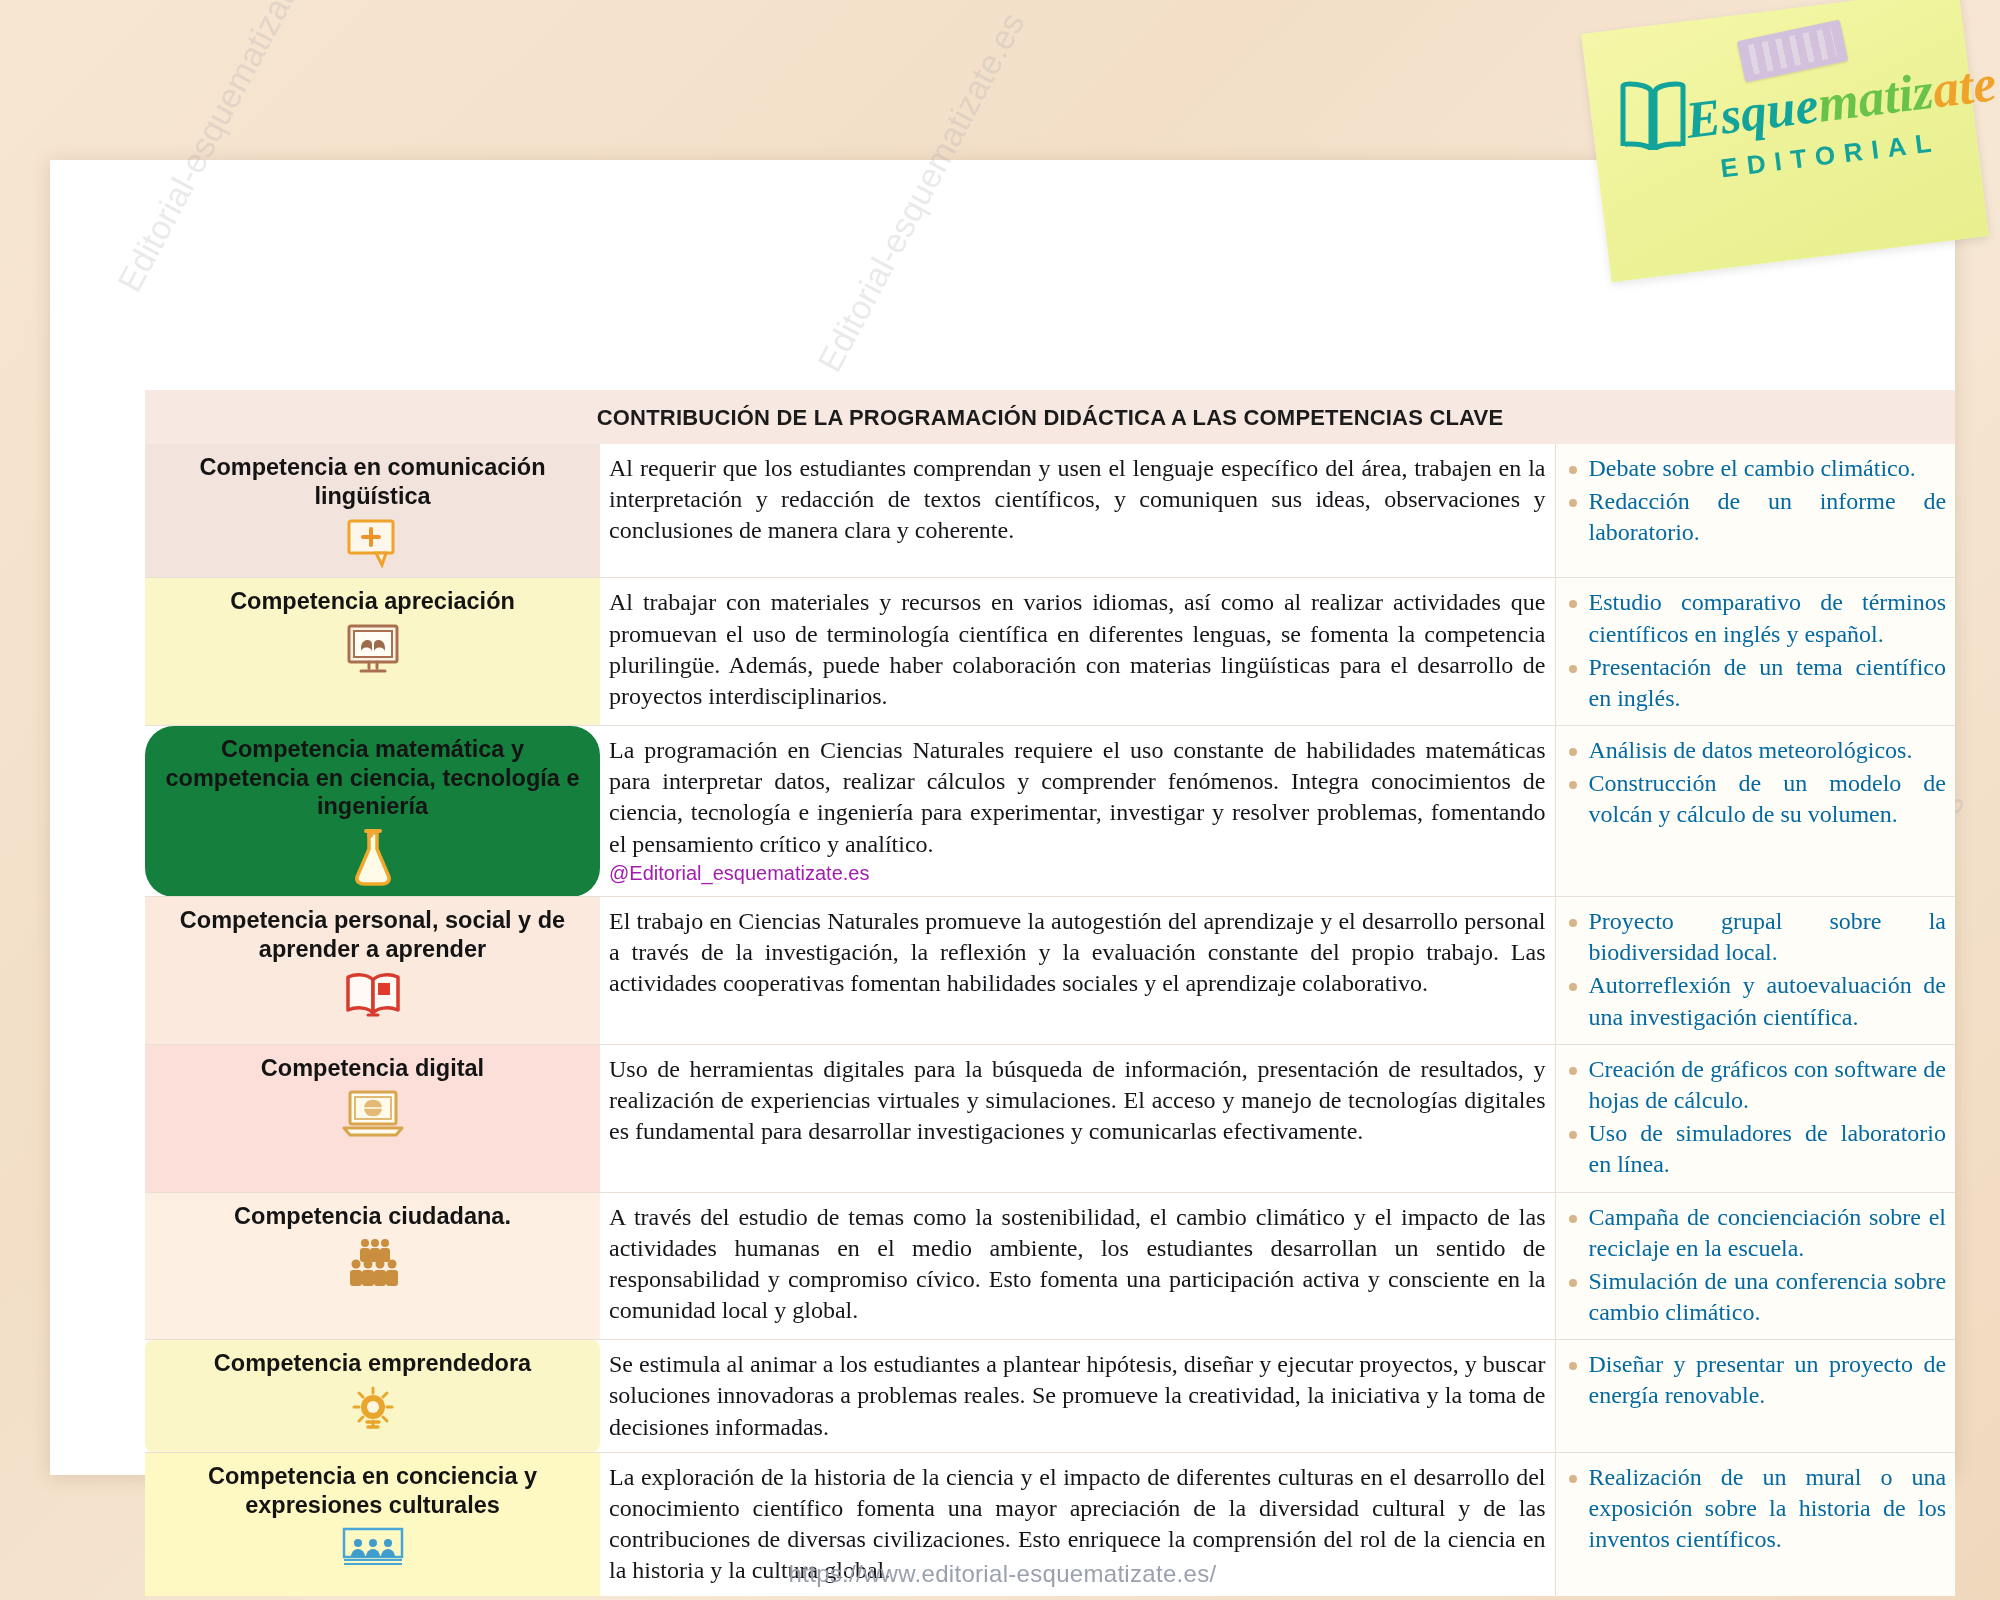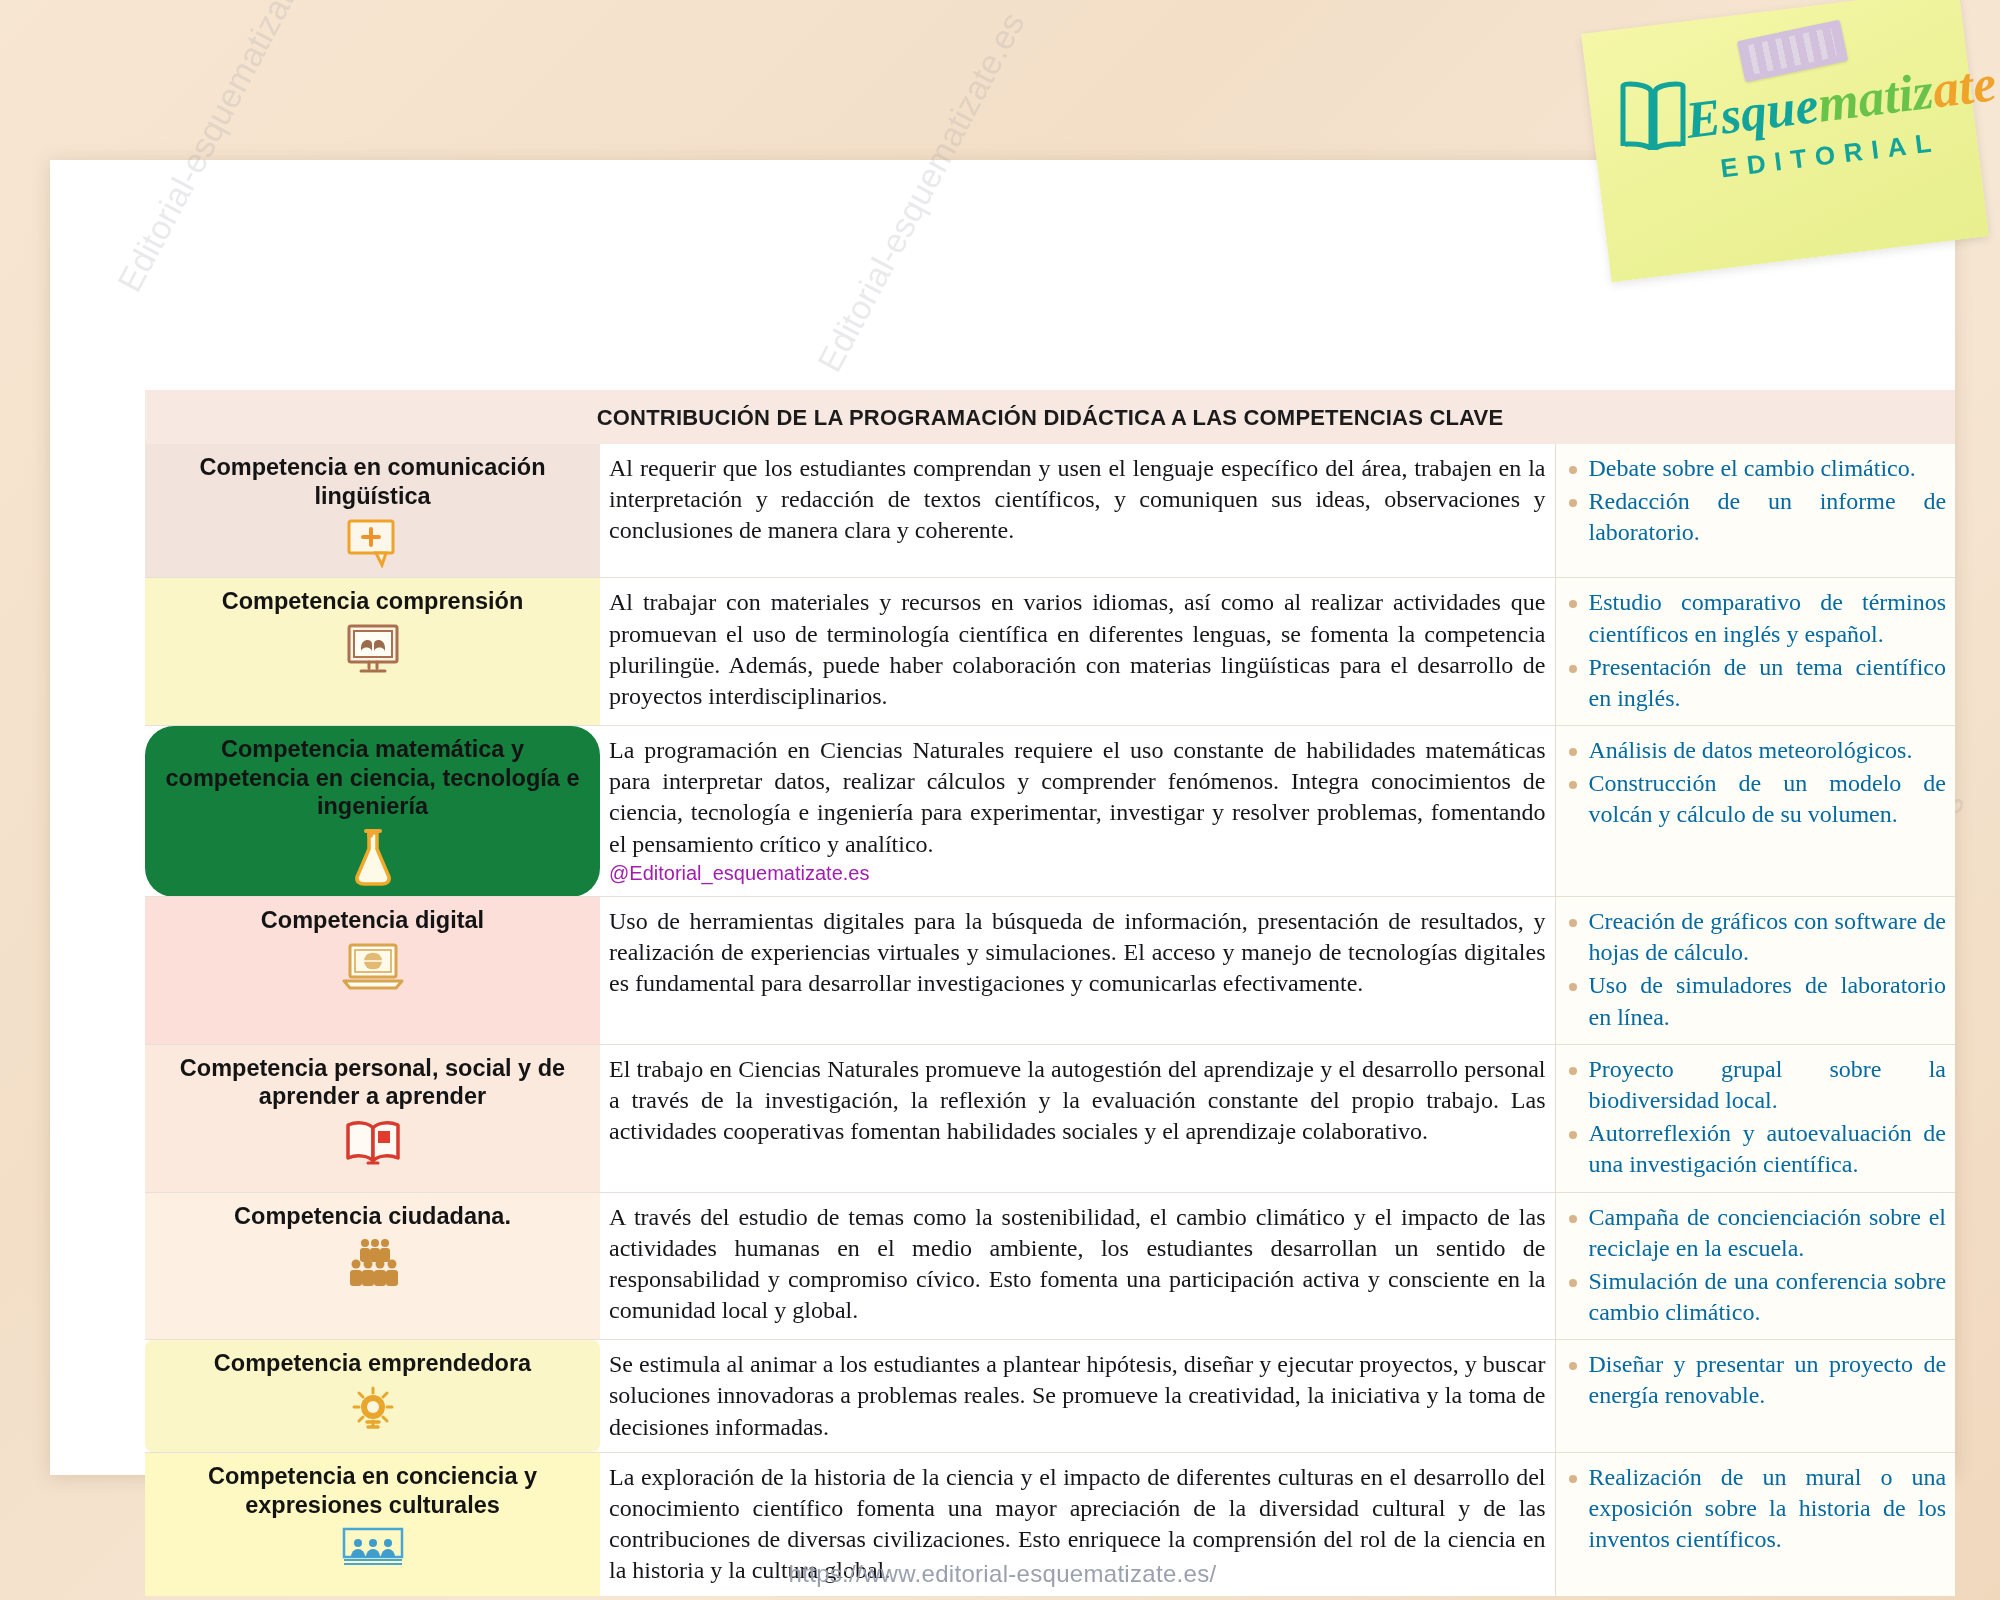--- a/index.html
+++ b/index.html
@@ -222,21 +222,21 @@
           </td>
           <td class="bullcell">
             <ul>
               <li>Debate sobre el cambio climático.</li>
               <li>Redacción de un informe de laboratorio.</li>
             </ul>
           </td>
         </tr>
         <tr>
           <td class="labelcell r2 sep">
-            <div class="lbl">Competencia comprensión</div>
+            <div class="lbl">Competencia apreciación</div>
             <span class="icon-wrap">
               <svg width="56" height="52" viewBox="0 0 56 52">
         <rect x="4" y="2" width="48" height="36" rx="2" fill="#fbf3e3" stroke="#a9704f" stroke-width="3"></rect>
         <rect x="9" y="7" width="38" height="26" fill="#fffdf4" stroke="#a9704f" stroke-width="2"></rect>
         <path d="M16 24 C16 14 27 14 27 20 L27 28 C27 22 16 22 16 28 Z" fill="#9b6b4c"></path>
         <path d="M40 24 C40 14 29 14 29 20 L29 28 C29 22 40 22 40 28 Z" fill="#9b6b4c"></path>
         <path d="M24 38 L24 44 M32 38 L32 44 M16 47 L40 47" stroke="#a9704f" stroke-width="3" stroke-linecap="round" fill="none"></path>
       </svg>
             </span>
           </td>
@@ -267,61 +267,61 @@
             <div class="inline-wm">@Editorial_esquematizate.es</div>
           </td>
           <td class="bullcell sep">
             <ul>
               <li>Análisis de datos meteorológicos.</li>
               <li>Construcción de un modelo de volcán y cálculo de su volumen.</li>
             </ul>
           </td>
         </tr>
         <tr>
+          <td class="labelcell r5 sep">
+            <div class="lbl">Competencia personal, social y de aprender a aprender</div>
+            <span class="icon-wrap">
+              <svg width="58" height="48" viewBox="0 0 58 48">
+        <path d="M4 6 C14 2 25 4 29 9 L29 42 C25 37 14 35 4 39 Z" fill="#fffaf4" stroke="#d83b2e" stroke-width="3.5" stroke-linejoin="round"></path>
+        <path d="M54 6 C44 2 33 4 29 9 L29 42 C33 37 44 35 54 39 Z" fill="#fffaf4" stroke="#d83b2e" stroke-width="3.5" stroke-linejoin="round"></path>
+        <rect x="34" y="12" width="12" height="12" fill="#e03b2c"></rect>
+        <path d="M24 44 L34 44" stroke="#d83b2e" stroke-width="3" stroke-linecap="round"></path>
+      </svg>
+            </span>
+          </td>
+          <td class="bodycell sep">
+            <div>El trabajo en Ciencias Naturales promueve la autogestión del aprendizaje y el desarrollo personal a través de la investigación, la reflexión y la evaluación constante del propio trabajo. Las actividades cooperativas fomentan habilidades sociales y el aprendizaje colaborativo.</div>
+          </td>
+          <td class="bullcell sep">
+            <ul>
+              <li>Proyecto grupal sobre la biodiversidad local.</li>
+              <li>Autorreflexión y autoevaluación de una investigación científica.</li>
+            </ul>
+          </td>
+        </tr>
+        <tr>
           <td class="labelcell r4 sep">
             <div class="lbl">Competencia digital</div>
             <span class="icon-wrap">
               <svg width="62" height="48" viewBox="0 0 62 48">
         <rect x="8" y="2" width="46" height="32" rx="2" fill="#fffdf2" stroke="#d8a44c" stroke-width="3"></rect>
         <rect x="13" y="7" width="36" height="22" fill="#fffaea" stroke="#d8a44c" stroke-width="1.5"></rect>
         <circle cx="31" cy="18" r="9" fill="#d8a44c" opacity=".75"></circle>
         <path d="M22 18 h18 M31 9 a13 9 0 0 1 0 18 a13 9 0 0 1 0 -18" fill="none" stroke="#fffaea" stroke-width="1.4"></path>
         <path d="M2 38 L60 38 L54 45 L8 45 Z" fill="#fffdf2" stroke="#d8a44c" stroke-width="3" stroke-linejoin="round"></path>
       </svg>
             </span>
           </td>
           <td class="bodycell sep">
             <div>Uso de herramientas digitales para la búsqueda de información, presentación de resultados, y realización de experiencias virtuales y simulaciones. El acceso y manejo de tecnologías digitales es fundamental para desarrollar investigaciones y comunicarlas efectivamente.</div>
           </td>
           <td class="bullcell sep">
             <ul>
               <li>Creación de gráficos con software de hojas de cálculo.</li>
               <li>Uso de simuladores de laboratorio en línea.</li>
-            </ul>
-          </td>
-        </tr>
-        <tr>
-          <td class="labelcell r5 sep">
-            <div class="lbl">Competencia personal, social y de aprender a aprender</div>
-            <span class="icon-wrap">
-              <svg width="58" height="48" viewBox="0 0 58 48">
-        <path d="M4 6 C14 2 25 4 29 9 L29 42 C25 37 14 35 4 39 Z" fill="#fffaf4" stroke="#d83b2e" stroke-width="3.5" stroke-linejoin="round"></path>
-        <path d="M54 6 C44 2 33 4 29 9 L29 42 C33 37 44 35 54 39 Z" fill="#fffaf4" stroke="#d83b2e" stroke-width="3.5" stroke-linejoin="round"></path>
-        <rect x="34" y="12" width="12" height="12" fill="#e03b2c"></rect>
-        <path d="M24 44 L34 44" stroke="#d83b2e" stroke-width="3" stroke-linecap="round"></path>
-      </svg>
-            </span>
-          </td>
-          <td class="bodycell sep">
-            <div>El trabajo en Ciencias Naturales promueve la autogestión del aprendizaje y el desarrollo personal a través de la investigación, la reflexión y la evaluación constante del propio trabajo. Las actividades cooperativas fomentan habilidades sociales y el aprendizaje colaborativo.</div>
-          </td>
-          <td class="bullcell sep">
-            <ul>
-              <li>Proyecto grupal sobre la biodiversidad local.</li>
-              <li>Autorreflexión y autoevaluación de una investigación científica.</li>
             </ul>
           </td>
         </tr>
         <tr>
           <td class="labelcell r6 sep">
             <div class="lbl">Competencia ciudadana.</div>
             <span class="icon-wrap">
               <svg width="60" height="50" viewBox="0 0 60 50">
         <g fill="#c98e3e">
           <circle cx="22" cy="5" r="4"></circle>

